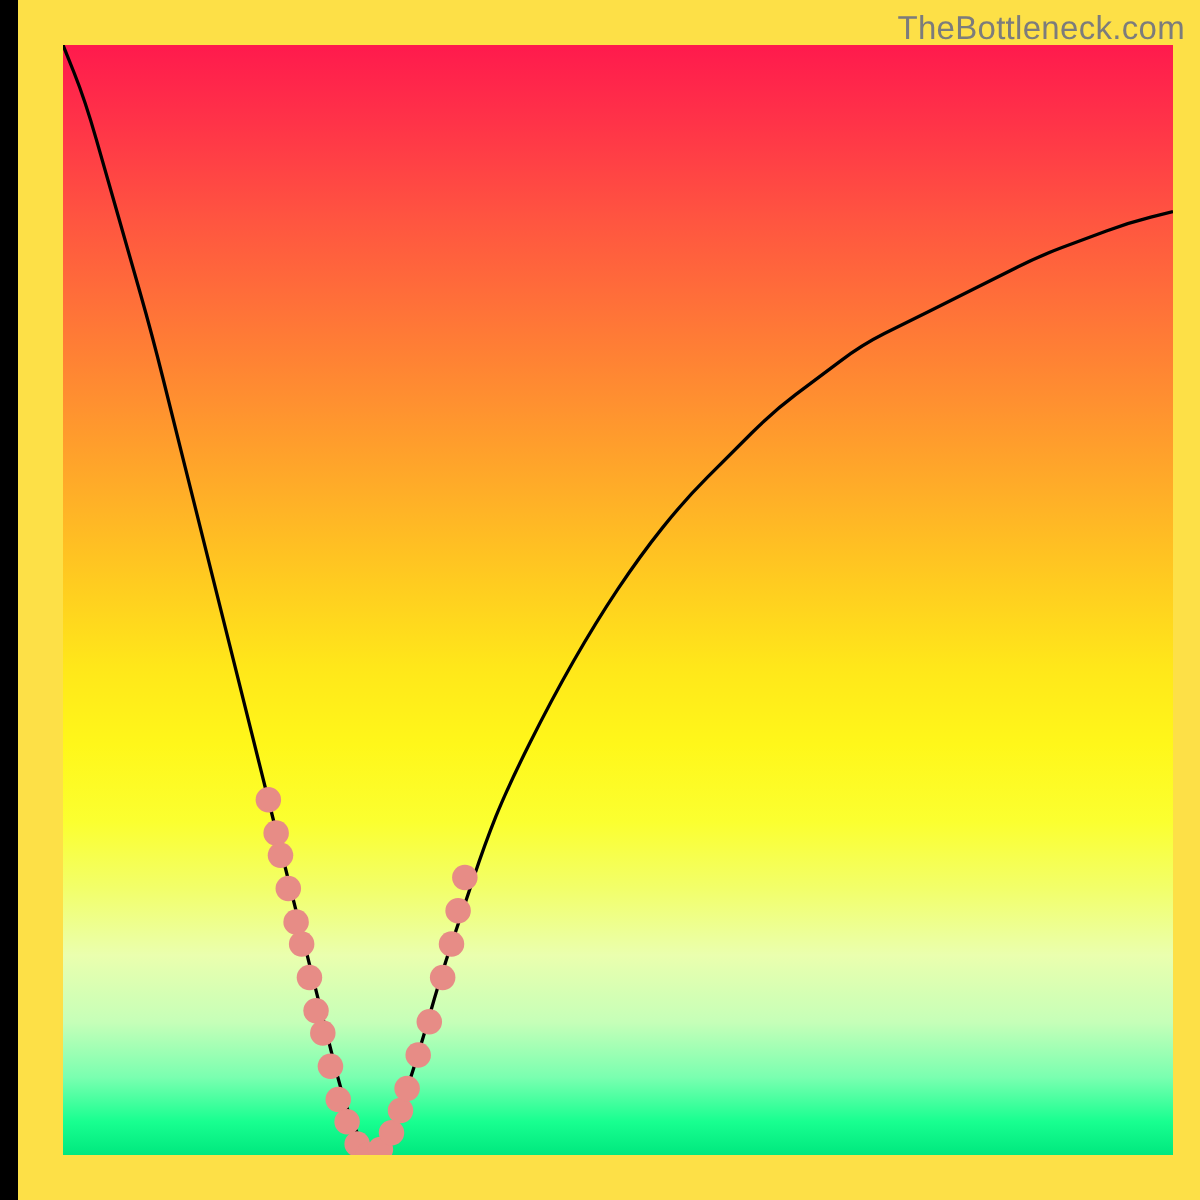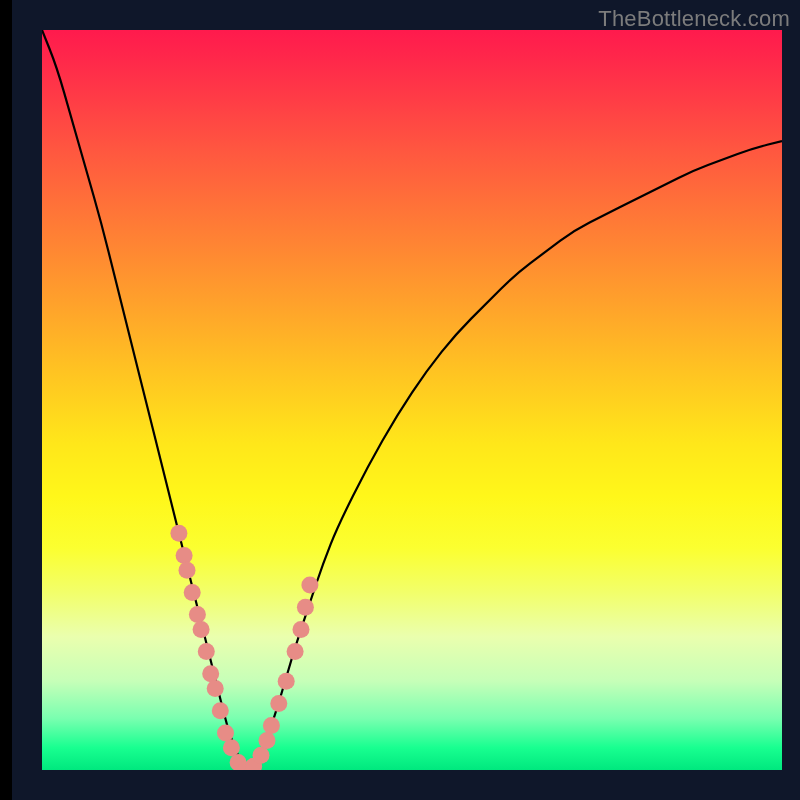--- a/index.html
+++ b/index.html
@@ -2,21 +2,21 @@
 <html><head>
 <meta charset="utf-8">
 <style>
   * { margin: 0; padding: 0; box-sizing: border-box; }
   html, body { width: 800px; height: 800px; overflow: hidden; }
   body { background: #000; font-family: Arial, Helvetica, sans-serif; }
 
   .frame {
     position: absolute;
     inset: 0;
-    background: #0f172a;
+    background: #fde047;
     margin-left: 12px;
   }
 
   .plot-area {
     position: absolute;
     left: 30px;
     top: 30px;
     width: 740px;
     height: 740px;
     background: linear-gradient(to bottom,

